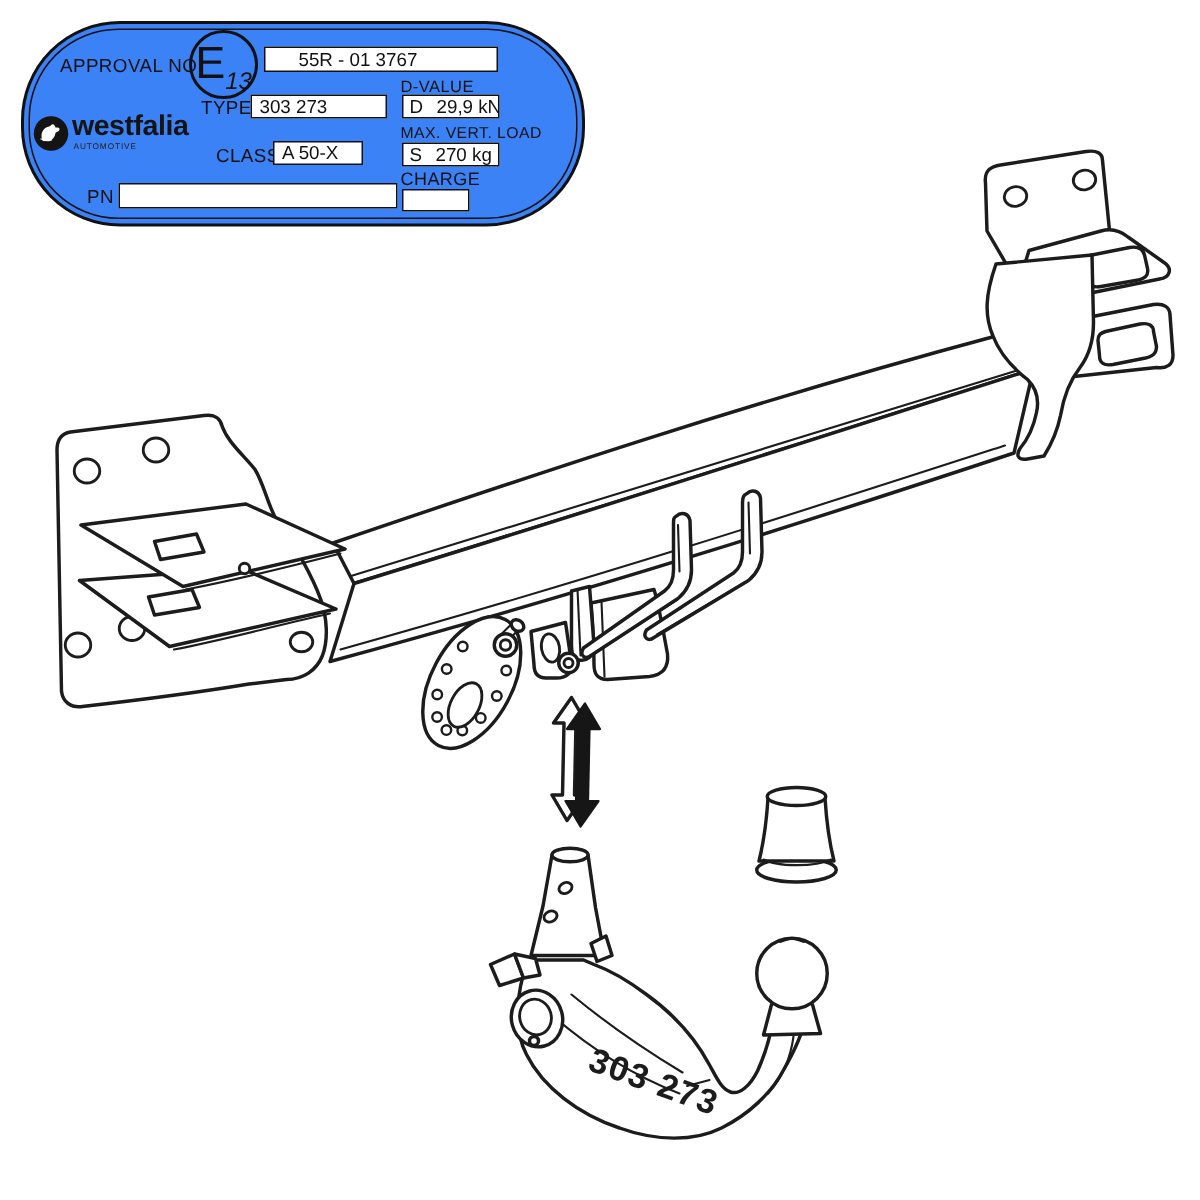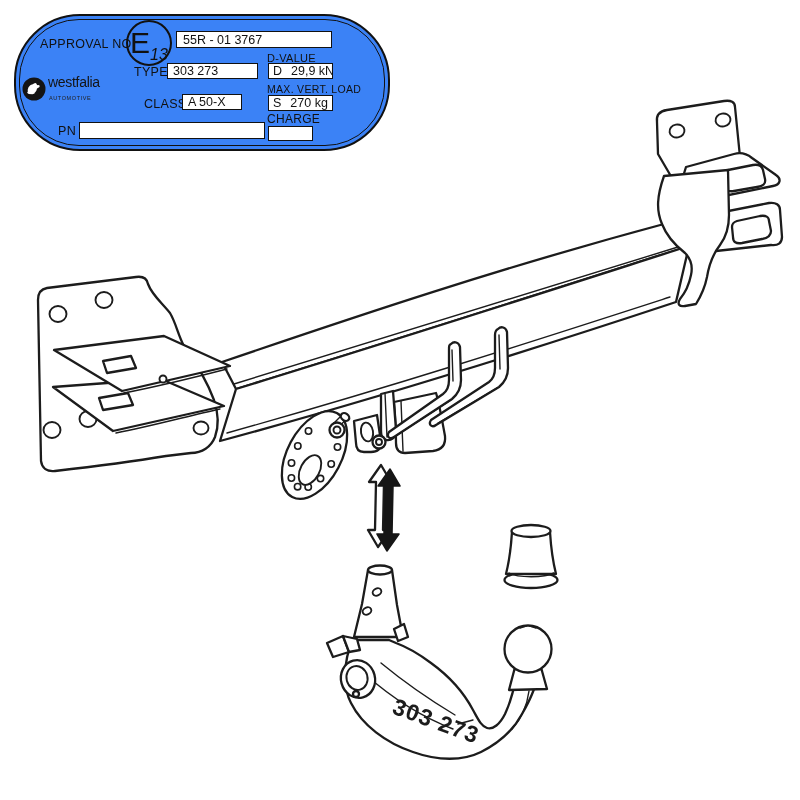--- a/index.html
+++ b/index.html
@@ -23,21 +23,21 @@
   .plate-inner { position:absolute; inset:3px; border:1.5px solid #111; border-radius:60px; }
   .plate * { box-sizing:border-box; }
   .pl-abs { position:absolute; white-space:nowrap; }
   .pl-label { font-size:12.5px; letter-spacing:0.3px; }
   .pl-box { border:1.5px solid #111; background:#fff; display:flex; align-items:center;
             font-size:12.5px; overflow:hidden; }
   .e-circle { left:110px; top:4px; width:46px; height:46px; border:2px solid #111;
               border-radius:50%; display:flex; align-items:center; justify-content:center; }
   .e-letter { font-size:30px; line-height:1; }
   .e-number { font-size:16px; line-height:1; margin-top:24px;font-style:italic; }
-  .brand-word { font-size:14px; font-weight:normal; letter-spacing:-0.3px; color:#141414; }
+  .brand-word { font-size:19px; font-weight:bold; letter-spacing:-0.3px; color:#141414; }
   .brand-tag  { font-size:5.5px; letter-spacing:0.6px; color:#222; }
 </style>
 </head>
 <body>
 
 <div class="stage">
 
   <svg class="drawing" viewBox="0 0 800 800" aria-hidden="true">
 
     <g>
@@ -152,21 +152,21 @@
   <div class="plate">
     <div class="plate-inner"></div>
 
     <div class="pl-abs pl-label" style="left:24px; top:21px;">APPROVAL NO</div>
 
     <div class="pl-abs e-circle">
       <span class="e-letter">E</span>
         <span class="e-number">13</span>
     </div>
 
-    <div class="pl-abs pl-box" style="left:160px; top:15px; width:156px; height:17px; padding-left:6px;">55R - 01 3767</div>
+    <div class="pl-abs pl-box" style="left:160px; top:15px; width:156px; height:17px; padding-left:22px;">55R - 01 3767</div>
 
     <div class="pl-abs pl-label" style="left:251px; top:36px; font-size:11px;">D-VALUE</div>
 
     <div class="pl-abs pl-label" style="left:118px; top:49px;">TYPE</div>
     <div class="pl-abs pl-box" style="left:151px; top:47px; width:91px; height:16px; padding-left:5px;">303 273</div>
 
     <div class="pl-abs pl-box" style="left:252px; top:47px; width:65px; height:16px;">
       <span style="margin-left:4px;">D</span>
       <span style="margin-left:9px;">29,9 kN</span>
     </div>

